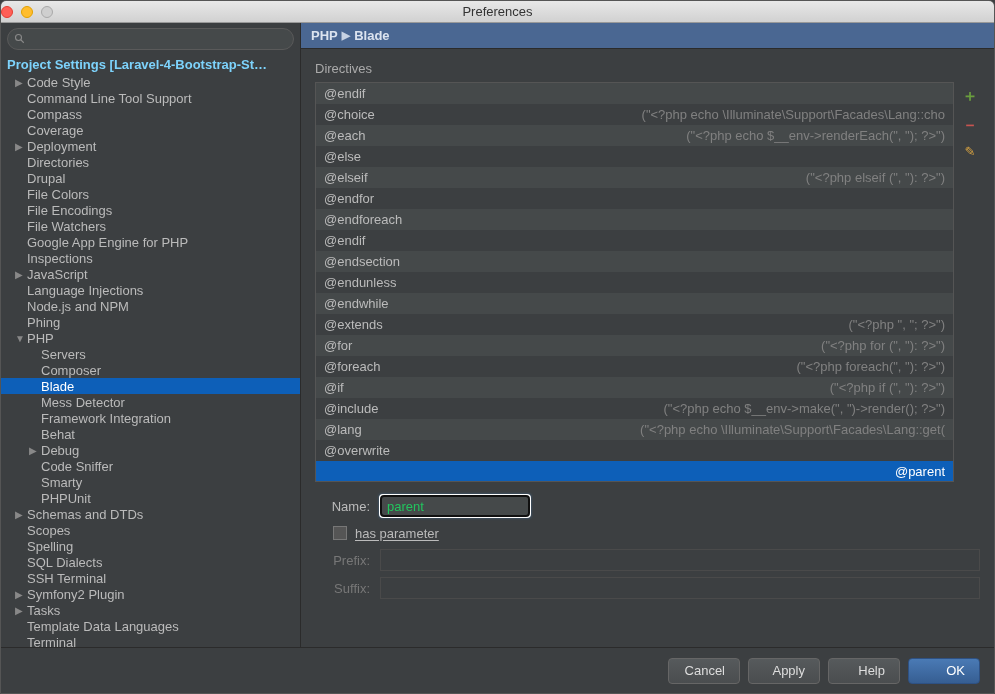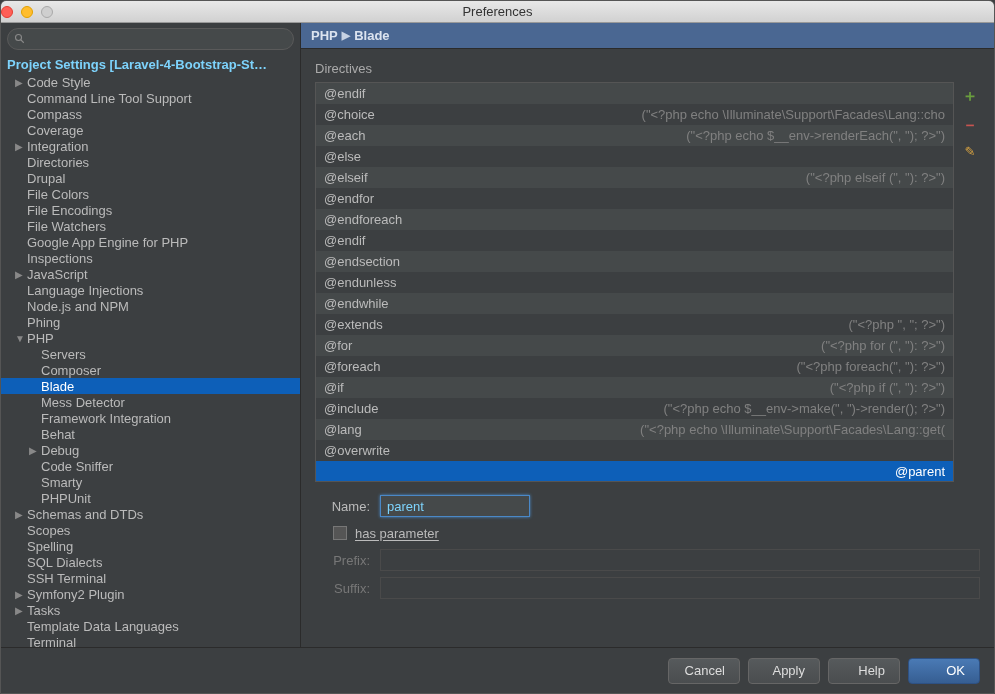--- a/index.html
+++ b/index.html
@@ -51,21 +51,21 @@
 
 .side-buttons { width: 20px; display: flex; flex-direction: column; gap: 8px; align-items: center; padding-top: 4px; }
 .side-buttons .btn-add { color: #6a9e3e; font-size: 16px; font-weight: bold; cursor: pointer; }
 .side-buttons .btn-remove { color: #c75450; font-size: 16px; font-weight: bold; cursor: pointer; }
 .side-buttons .btn-edit { color: #d9a441; font-size: 13px; cursor: pointer; }
 
 .form { margin-top: 10px; }
 .form-row { display: flex; align-items: center; height: 28px; gap: 10px; }
 .form-row label { width: 55px; text-align: right; color: #bbb; }
 .form-row label.disabled { color: #777; }
-.form-row input[type=text] { width: 150px; height: 22px; background: #45494a; border: 1px solid #5a5a5a; padding: 0 6px; color: #7dd3fc; }
+.form-row input[type=text] { width: 150px; height: 22px; background: #45494a; border: 1px solid #5a5a5a; padding: 0 6px; color: #22c55e; }
 .form-row input.disabled { background: #3c3f41; border-color: #4a4a4a; color: #666; }
 .chk-row { display: flex; align-items: center; height: 26px; padding-left: 18px; gap: 8px; }
 .chk { width: 14px; height: 14px; background: #555; border: 1px solid #777; display: inline-block; }
 .chk-label { color: #bbb; text-decoration: underline; text-decoration-style: solid; text-underline-offset: 2px; }
 
 
 .footer { height: 46px; border-top: 1px solid #2b2b2b; display: flex; align-items: center; justify-content: flex-end; padding: 0 14px; gap: 8px; background: #3c3f41; }
 .footer button { height: 26px; min-width: 72px; padding: 0 14px; background: linear-gradient(#565a5c, #4a4d4f); border: 1px solid #666; border-radius: 4px; color: #ddd; cursor: pointer; font-size: 13px; text-align: right; }
 .footer button.primary { background: linear-gradient(#4a7ab5, #365e92); border-color: #2e5183; color: #fff; }
 </style>
@@ -104,21 +104,21 @@
         <div class="tree-item l1">
           <span class="arrow"></span>
           <span class="label">Compass</span>
         </div>
         <div class="tree-item l1">
           <span class="arrow"></span>
           <span class="label">Coverage</span>
         </div>
         <div class="tree-item l1">
           <span class="arrow">▶</span>
-          <span class="label">Integration</span>
+          <span class="label">Deployment</span>
         </div>
         <div class="tree-item l1">
           <span class="arrow"></span>
           <span class="label">Directories</span>
         </div>
         <div class="tree-item l1">
           <span class="arrow"></span>
           <span class="label">Drupal</span>
         </div>
         <div class="tree-item l1">

